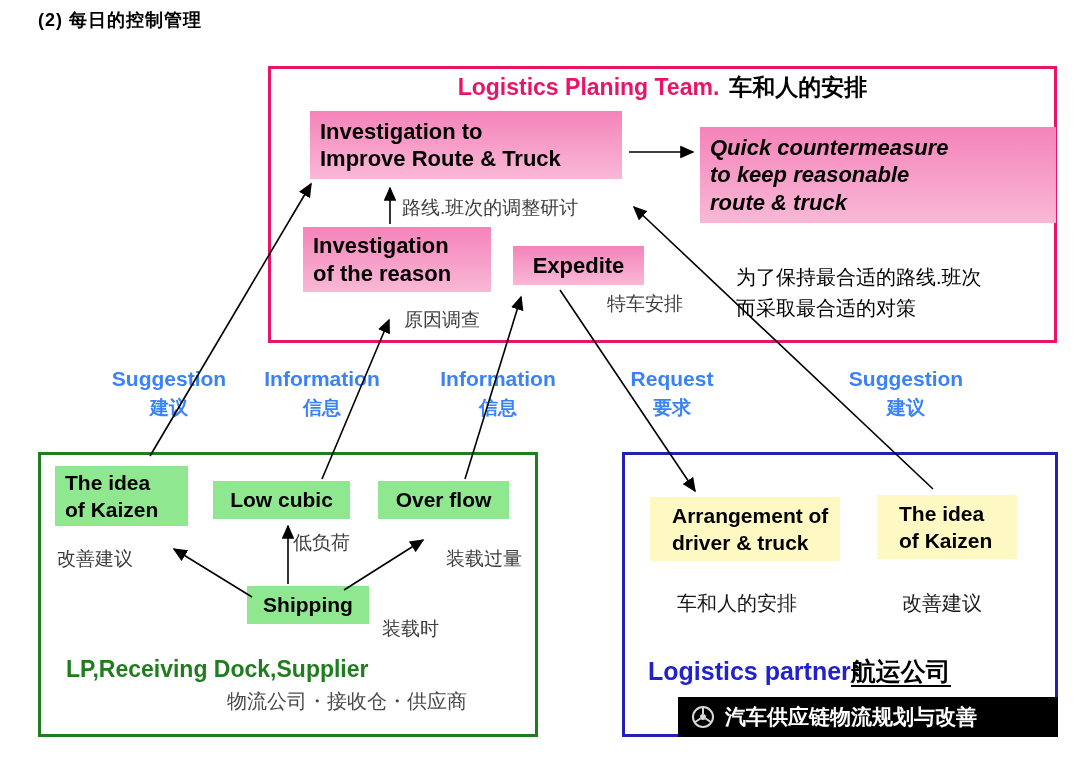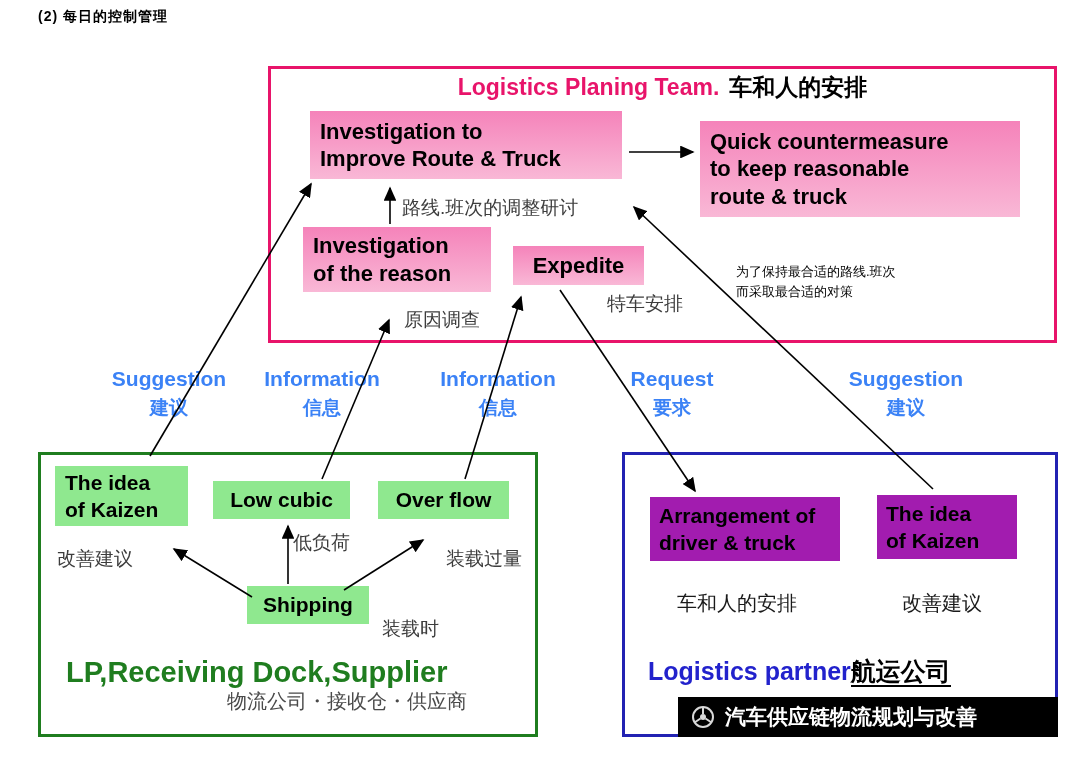--- a/index.html
+++ b/index.html
@@ -3,48 +3,48 @@
 <meta charset="utf-8">
 <style>
   * { margin:0; padding:0; box-sizing:border-box; }
   html,body { background:#ffffff; }
   .stage {
     position:relative; width:1080px; height:762px; background:#ffffff;
     font-family:"Liberation Sans","DejaVu Sans",sans-serif; overflow:hidden; color:#000;
   }
   .abs { position:absolute; }
   .pre { white-space:pre-line; }
-  .slide-title { font-size:14px; font-weight:bold; color:#000; letter-spacing:1px; }
+  .slide-title { font-size:18px; font-weight:bold; color:#000; letter-spacing:1px; }
   .team-frame { border:3px solid #e8146a; }
   .team-title { text-align:center; font-size:23px; font-weight:bold; white-space:nowrap; }
   .team-title .en { color:#e8146a; margin-right:10px; }
   .team-title .zh { color:#000; }
   .pinkbox {
     background:linear-gradient(180deg,#f583ba 0%,#f9b8d6 100%);
     color:#000; font-weight:bold; font-size:22px; line-height:1.25;
     display:flex; align-items:center; padding:4px 10px;
   }
   .pinkbox.center { justify-content:center; }
   .graynote { color:#3d3d3d; font-size:19px; white-space:nowrap; }
-  .blacknote { color:#000; font-size:13px; line-height:1.55; }
+  .blacknote { color:#000; font-size:20px; line-height:1.55; }
   .flow-label { text-align:center; font-weight:bold; color:#3b82f6; }
   .flow-label .en { font-size:21px; }
   .flow-label .zh { font-size:19px; margin-top:4px; }
   .green-frame { border:3px solid #1f7d1f; }
   .greenbox {
     background:#8fe88f; font-weight:bold; font-size:21px; color:#000;
     display:flex; align-items:center; justify-content:center; line-height:1.3;
   }
   .greenbox.left { justify-content:flex-start; padding-left:10px; }
   .blue-frame { border:3px solid #2222b2; }
   .cyanbox {
-    background:#a21caf; font-weight:bold; font-size:21px; color:#000;
-    display:flex; align-items:center; line-height:1.3; padding-left:9px;
+    background:#fef9c3; font-weight:bold; font-size:21px; color:#000;
+    display:flex; align-items:center; line-height:1.3; padding-left:22px;
   }
-  .supplier-title { color:#1f7d1f; font-weight:bold; font-size:29px; white-space:nowrap; }
+  .supplier-title { color:#1f7d1f; font-weight:bold; font-size:23px; white-space:nowrap; }
   .supplier-sub { color:#4a4a4a; font-size:20px; white-space:nowrap; }
   .partner-title { font-size:25px; font-weight:bold; white-space:nowrap; }
   .partner-title .en { color:#2222cc; }
   .partner-title .zh { color:#000; border-bottom:2px solid #000; }
   .note20 { font-size:20px; color:#1a1a1a; white-space:nowrap; }
   .watermark {
     background:#000; color:#fff; display:flex; align-items:center; gap:9px;
     padding:0 12px; font-weight:bold; font-size:21px; white-space:nowrap;
   }
   svg.arrows { position:absolute; left:0; top:0; pointer-events:none; z-index:4; }
@@ -60,21 +60,21 @@
 
   <div class="abs team-title" style="left:268px; top:72px; width:789px;">
     <span class="en">Logistics Planing Team.</span><span class="zh">车和人的安排</span>
   </div>
 
   <div class="abs pinkbox" style="left:310px; top:111px; width:312px; height:68px;">
     <span class="pre">Investigation to
 Improve Route &amp; Truck</span>
   </div>
 
-  <div class="abs pinkbox" style="left:700px; top:121px; width:320px; height:96px;">
+  <div class="abs pinkbox" style="left:700px; top:127px; width:356px; height:96px;font-style:italic;">
     <span class="pre">Quick countermeasure
 to keep reasonable
 route &amp; truck</span>
   </div>
 
   <div class="abs pinkbox" style="left:303px; top:227px; width:188px; height:65px;">
     <span class="pre">Investigation
 of the reason</span>
   </div>
 

